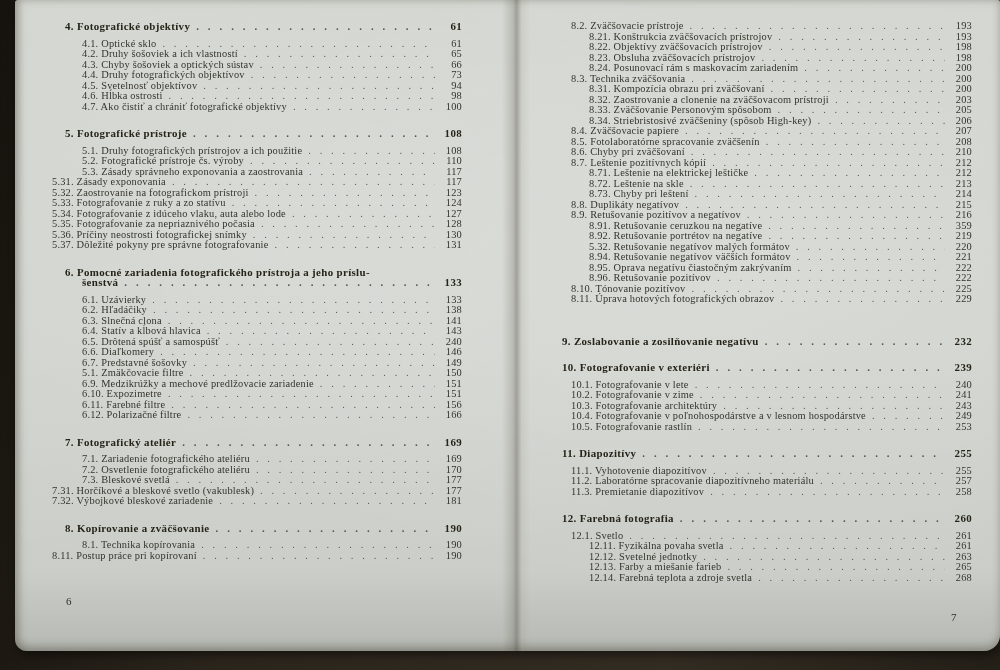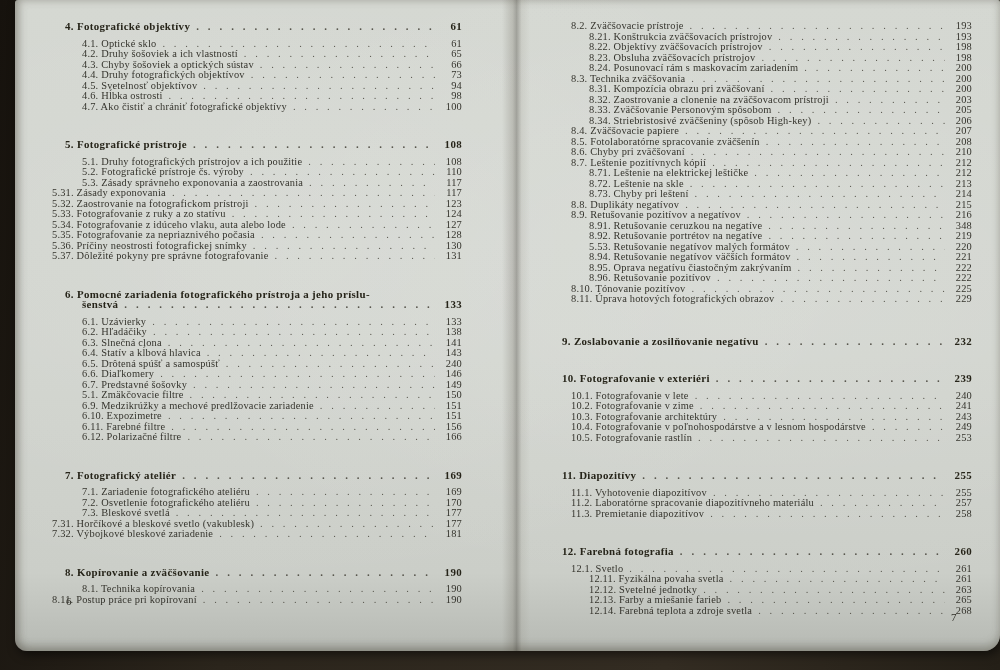--- a/index.html
+++ b/index.html
@@ -32,21 +32,21 @@
     height:10.5px;line-height:10.5px;font-size:10.4px;
     letter-spacing:.2px;color:#35342d;
   }
   .row .lbl{flex:0 0 auto;white-space:nowrap;}
   .row .dots{flex:1 1 auto;overflow:hidden;white-space:nowrap;margin:0 3px 0 6px;color:#55534a;}
   .row .dots::after{
     content:". . . . . . . . . . . . . . . . . . . . . . . . . . . . . . . . . . . . . . . . . . . . . . . . . . . . . . . . . . . . . . . . . . . . . .";
     letter-spacing:1.3px;word-spacing:3.6px;
   }
   .row .pg{flex:0 0 auto;min-width:24px;text-align:right;white-space:nowrap;}
-  .row.sec{font-weight:700;font-size:10.9px;color:#262419;margin-top:27px;margin-bottom:7px;letter-spacing:.35px;}
+  .row.sec{font-weight:700;font-size:10.9px;color:#262419;margin-top:16px;margin-bottom:7px;letter-spacing:.35px;}
   .row.sec.nopg{margin-bottom:0;}
   .row.sec.cont{margin-top:0;}
   .row.sec:first-child{margin-top:0;}
   .row.gxl{margin-top:31px;}
   #pageL .sec{padding-left:49px;}
   #pageL .l1{padding-left:66px;}
   #pageL .l2{padding-left:36px;}
   #pageL .cont{padding-left:66px;}
   #pageR .sec{padding-left:38px;}
   #pageR .l1{padding-left:47px;}
@@ -369,29 +369,29 @@
         <span class="pg">215</span>
       </div>
       <div class="row l1">
         <span class="lbl">8.9. Retušovanie pozitívov a negatívov</span>
         <span class="dots"></span>
         <span class="pg">216</span>
       </div>
       <div class="row l2">
         <span class="lbl">8.91. Retušovanie ceruzkou na negatíve</span>
         <span class="dots"></span>
-        <span class="pg">348</span>
+        <span class="pg">359</span>
       </div>
       <div class="row l2">
         <span class="lbl">8.92. Retušovanie portrétov na negatíve</span>
         <span class="dots"></span>
         <span class="pg">219</span>
       </div>
       <div class="row l2">
-        <span class="lbl">5.53. Retušovanie negatívov malých formátov</span>
+        <span class="lbl">5.32. Retušovanie negatívov malých formátov</span>
         <span class="dots"></span>
         <span class="pg">220</span>
       </div>
       <div class="row l2">
         <span class="lbl">8.94. Retušovanie negatívov väčších formátov</span>
         <span class="dots"></span>
         <span class="pg">221</span>
       </div>
       <div class="row l2">
         <span class="lbl">8.95. Oprava negatívu čiastočným zakrývaním</span>

